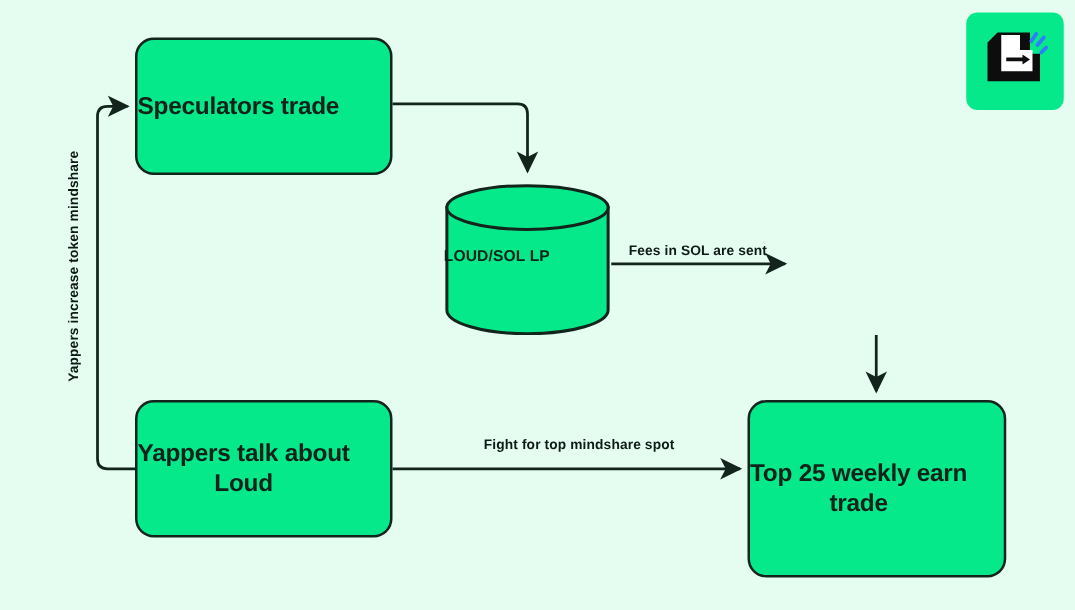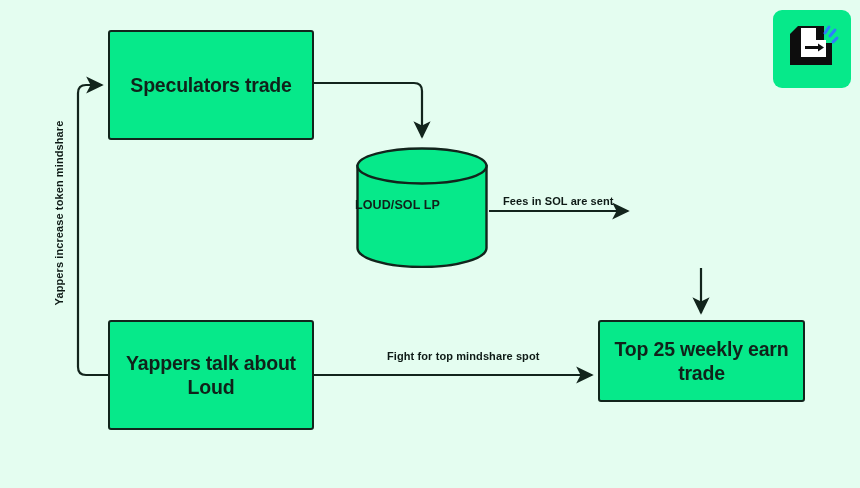--- a/index.html
+++ b/index.html
@@ -22,40 +22,39 @@
     top: 0;
     width: 860px;
     height: 488px;
     pointer-events: none;
   }
   .node-box {
     position: absolute;
     box-sizing: border-box;
     background: #06e98a;
     border: 2.5px solid #12241c;
-    border-radius: 3px;
+    border-radius: 15px;
     display: flex;
     align-items: center;
-    justify-content: center;
     text-align: center;
     color: #10221a;
     font-weight: bold;
     line-height: 1.25;
     letter-spacing: -0.2px;
   }
   #node-speculators {
     left: 108px; top: 30px; width: 206px; height: 110px;
     font-size: 19.5px;
   }
   #node-yappers {
     left: 108px; top: 320px; width: 206px; height: 110px;
     font-size: 19.5px;
   }
   #node-top25 {
-    left: 598px; top: 320px; width: 207px; height: 82px;
+    left: 598px; top: 320px; width: 207px; height: 142px;
     font-size: 19.5px;
   }
   .cyl {
     position: absolute;
   }
   .cyl svg { display: block; }
   .cyl-label {
     position: absolute;
     left: 0;
     width: 100%;

